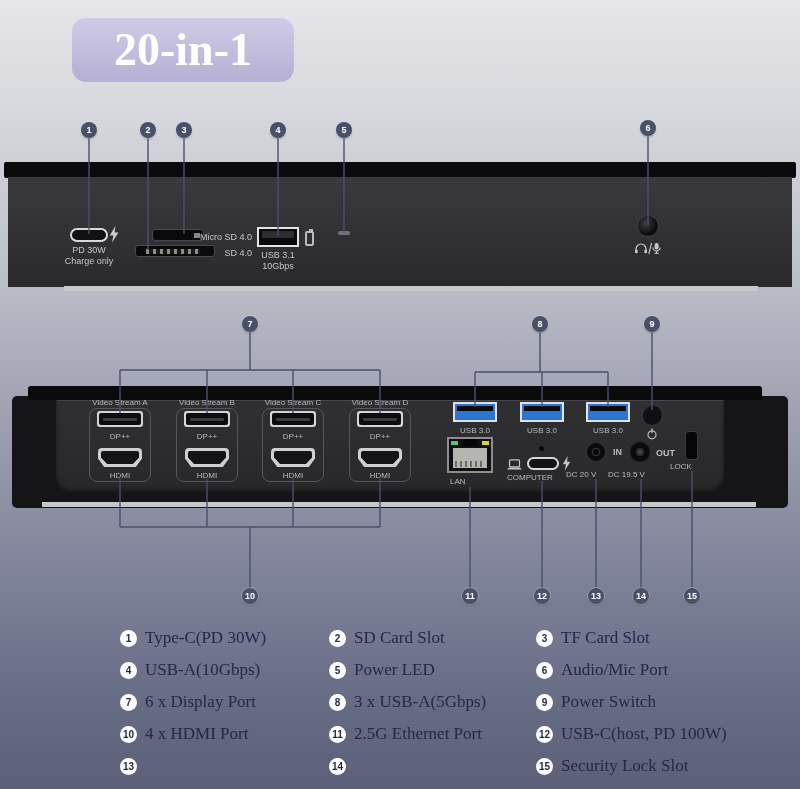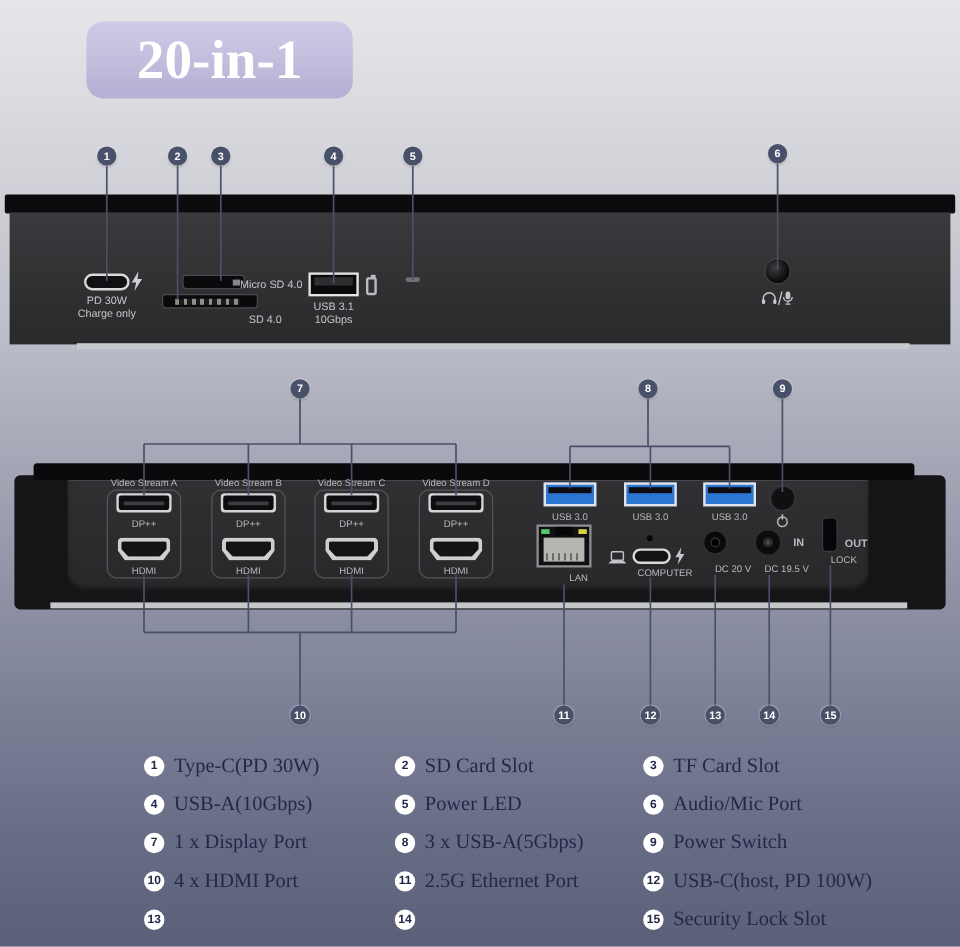--- a/index.html
+++ b/index.html
@@ -26,21 +26,21 @@
   .f-bottom{left:64px; top:286px; width:694px; height:5px; background:#c8c9cd; z-index:1;}
   .r-base{left:12px; top:396px; width:776px; height:112px; background:#151517; border-radius:5px; z-index:1;}
   .r-strip{left:28px; top:386px; width:734px; height:14px; background:#0a0a0c; border-radius:3px; z-index:1;}
   .r-panel{left:56px; top:400px; width:668px; height:92px;
     background:linear-gradient(180deg,#303032,#28282a);
     border-top:1px solid #47474b; border-radius:2px 2px 16px 16px;
     box-shadow:inset 0 -3px 4px rgba(0,0,0,.45); z-index:1;}
   .r-bottom{left:42px; top:502px; width:714px; height:5px; background:#c6c7cb; z-index:1;}
   
   .plabel{color:#c6c6ca; font-size:9px; line-height:11px; text-align:center; z-index:3;}
-  .rlabel{color:#b9b9bd; font-size:8px; line-height:10px; text-align:right; z-index:3;}
+  .rlabel{color:#b9b9bd; font-size:8px; line-height:10px; text-align:left; z-index:3;}
   .z2{z-index:2;}
   
   .usbc{width:38px; height:14px; border:2px solid #d9d9dc; border-radius:7px; background:#111113; box-sizing:border-box;}
   .cardslot{background:#0a0a0c; border:1px solid #4a4a4e; border-radius:3px; box-sizing:border-box;}
   .msd-tab{position:absolute; right:3px; top:3px; width:6px; height:5px; background:#85858a;}
   .sd-pins{position:absolute; left:10px; right:14px; top:3px; height:5px;
     background:repeating-linear-gradient(90deg,#8f8f85 0 3px,#1a1a1c 3px 7px);}
   .usba{width:42px; height:20px; border:2px solid #e4e4e6; background:#0a0a0c; box-sizing:border-box; position:absolute;}
   .usba::after{content:""; position:absolute; left:3px; right:3px; top:2px; height:7px; background:#2e2e30;}
   .battery{width:9px; height:15px; border:2px solid #bcbcc0; border-radius:2px; box-sizing:border-box;}
@@ -75,21 +75,21 @@
     background:repeating-linear-gradient(90deg,#6c6c64 0 2px,#b5b6b2 2px 5px);}
   .lan-led-g{position:absolute; left:2px; top:2px; width:7px; height:4px; background:#53c96a;}
   .lan-led-y{position:absolute; right:2px; top:2px; width:7px; height:4px; background:#d6d23e;}
   .lan-tab{position:absolute; left:14px; top:0; width:14px; height:7px; background:#060608;}
   .usbc-host{left:527px; top:457px; width:32px; height:13px; border:2px solid #d9d9dc; border-radius:7px; background:#131315; box-sizing:border-box; z-index:2;}
   .leddot{left:539px; top:446px; width:5px; height:5px; border-radius:50%; background:#08080a; z-index:2;}
   .dcjack{left:585px; top:441px; width:22px; height:22px; border-radius:50%; background:#0a0a0c; border:2px solid #2e2e30; box-sizing:border-box; z-index:2;}
   .dcjack::after{content:""; position:absolute; left:6px; top:6px; width:6px; height:6px; border-radius:50%; background:#000; box-shadow:0 0 0 1px #3a3a3e;}
   .dcplug{left:630px; top:442px; width:20px; height:20px; border-radius:50%; background:#0c0c0e; z-index:2;}
   .dcplug::after{content:""; position:absolute; left:6px; top:6px; width:8px; height:8px; border-radius:50%; background:#46464a; box-shadow:inset 0 0 0 2px #2a2a2c, 0 0 2px #000;}
-  .dirlab{color:#b9b9bd; font:bold 9px/10px "Liberation Sans","DejaVu Sans",sans-serif; z-index:3;margin-left:48px;}
+  .dirlab{color:#b9b9bd; font:bold 9px/10px "Liberation Sans","DejaVu Sans",sans-serif; z-index:3;}
   .lockslot{left:686px; top:432px; width:11px; height:27px; background:#060608; border-radius:3px; box-shadow:0 0 0 1px #3a3a3e; z-index:2;}
   
   .co{width:16px; height:16px; border-radius:50%; background:#49506a; color:#fff; text-align:center;
     font:bold 9px/16px "Liberation Sans","DejaVu Sans",sans-serif;
     box-shadow:0 0 0 1px rgba(255,255,255,.28), 0 1px 2px rgba(0,0,0,.35); z-index:6;}
   svg.lines{left:0; top:0; z-index:5; pointer-events:none;}
   
   .li{position:absolute; display:flex; align-items:center; gap:8px; height:18px; z-index:2;}
   .ln{width:17px; height:17px; border-radius:50%; background:#fff; color:#232849; text-align:center; flex:0 0 17px;
     font:bold 10px/17px "Liberation Sans","DejaVu Sans",sans-serif;}
@@ -117,21 +117,21 @@
       <div>Charge only</div>
     </div>
 
     <div class="abs cardslot z2" style="left:152px;top:229px;width:52px;height:12px;">
       <div class="msd-tab"></div>
     </div>
     <div class="abs cardslot z2" style="left:135px;top:245px;width:80px;height:12px;">
       <div class="sd-pins"></div>
     </div>
     <div class="abs plabel" style="left:190px;top:232px;width:62px;text-align:right;">Micro SD 4.0</div>
-    <div class="abs plabel" style="left:190px;top:261px;width:62px;">SD 4.0</div>
+    <div class="abs plabel" style="left:190px;top:248px;width:62px;text-align:right;">SD 4.0</div>
 
     <div class="abs usba z2" style="left:257px;top:227px;"></div>
     <div class="abs plabel" style="left:248px;top:250px;width:60px;">
       <div>USB 3.1</div>
       <div>10Gbps</div>
     </div>
     <div class="abs battery z2" style="left:305px;top:231px;"></div>
 
     <div class="abs ledslot z2" style="left:338px;top:231px;"></div>
 
@@ -317,21 +317,21 @@
   <div class="li" style="left:329px;top:661px;">
     <span class="ln">5</span>
     <span class="lt">Power LED</span>
   </div>
   <div class="li" style="left:536px;top:661px;">
     <span class="ln">6</span>
     <span class="lt">Audio/Mic Port</span>
   </div>
   <div class="li" style="left:120px;top:693px;">
     <span class="ln">7</span>
-    <span class="lt">1 x Display Port</span>
+    <span class="lt">6 x Display Port</span>
   </div>
   <div class="li" style="left:329px;top:693px;">
     <span class="ln">8</span>
     <span class="lt">3 x USB-A(5Gbps)</span>
   </div>
   <div class="li" style="left:536px;top:693px;">
     <span class="ln">9</span>
     <span class="lt">Power Switch</span>
   </div>
   <div class="li" style="left:120px;top:725px;">

